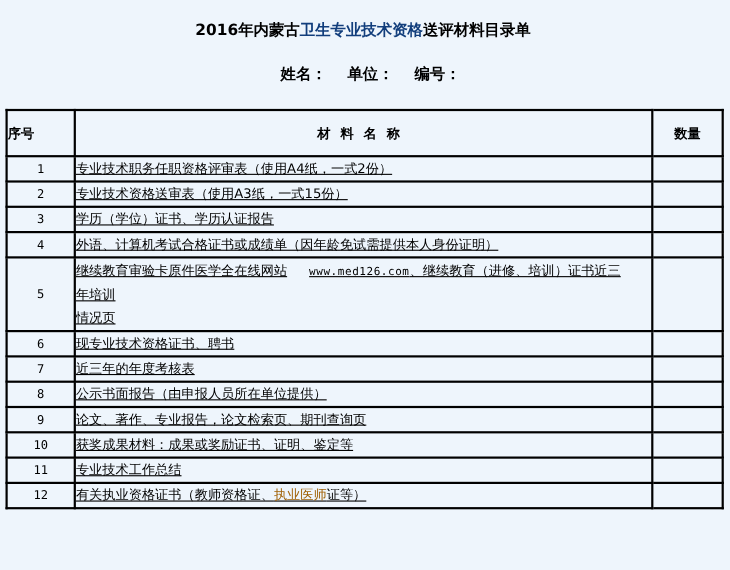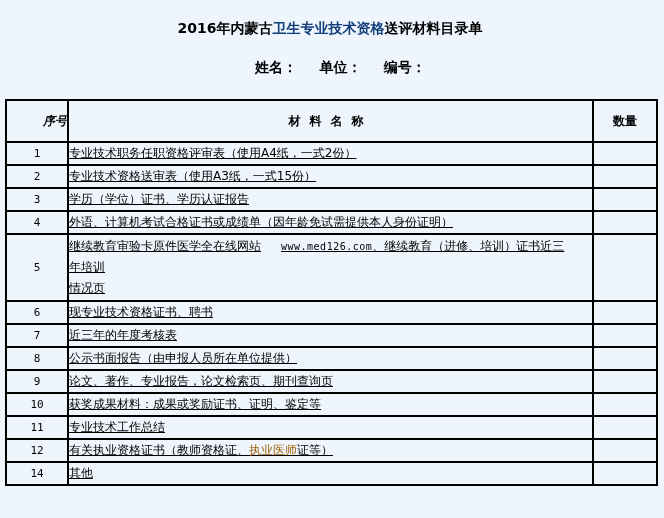--- a/index.html
+++ b/index.html
@@ -28,21 +28,20 @@
   }
   .title .hl { color: #123e7c; }
   .subtitle {
     position: absolute;
     top: 58px;
     left: 255px;
     font-size: 14px;
     font-weight: bold;
     line-height: 20px;
     white-space: nowrap;
-    font-family: Liberation Mono, monospace;
   }
   .subtitle span { margin-right: 14px; }
   table.main {
     position: absolute;
     top: 99px;
     left: 5px;
     width: 651px;
     border-collapse: collapse;
     table-layout: fixed;
     font-size: 12px;
@@ -50,21 +49,21 @@
   table.main td, table.main th {
     border: 2px solid #000;
     padding: 0;
     vertical-align: middle;
   }
   table.main th {
     font-weight: bold;
     font-size: 12px;
     height: 40px;
   }
-  th.col-no { text-align: right; vertical-align: bottom; padding-bottom: 3px; padding-left: 1px; font-style: italic; }
+  th.col-no { text-align: left; vertical-align: bottom; padding-bottom: 3px; padding-left: 1px; }
   th.col-name { text-align: center; letter-spacing: 9px; vertical-align: top; padding-top: 13px; border-radius: 14px; }
   th.col-qty { text-align: center; vertical-align: top; padding-top: 13px; }
   td.no {
     text-align: center;
     font-family: "DejaVu Sans Mono", "Liberation Mono", monospace;
     font-size: 11px;
   }
   td.name {
     text-align: left;
     padding-left: 1px;
@@ -160,19 +159,14 @@
   <tr class="r">
     <td class="no">11</td>
     <td class="name">专业技术工作总结</td>
     <td class="qty"></td>
   </tr>
   <tr class="r">
     <td class="no">12</td>
     <td class="name"><span>有关执业资格证书（教师资格证、</span><span class="link">执业医师</span><span>证等）</span></td>
     <td class="qty"></td>
   </tr>
-  <tr class="r">
-    <td class="no">14</td>
-    <td class="name">其他</td>
-    <td class="qty"></td>
-  </tr>
 </tbody>
   </table>
 
 </body></html>

